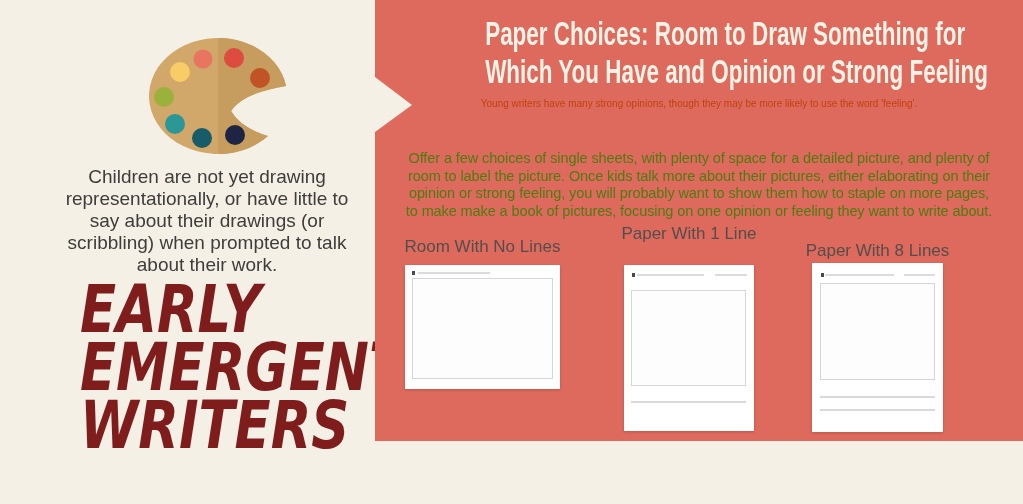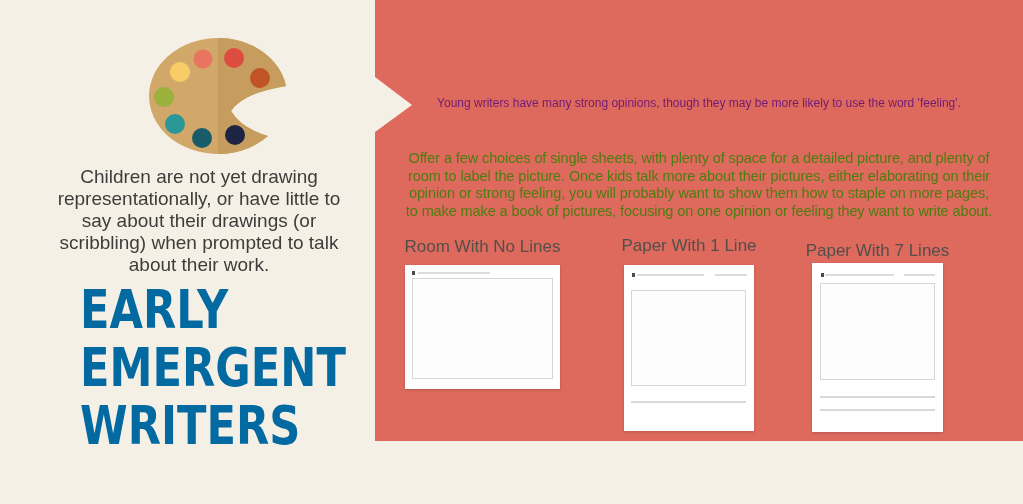--- a/index.html
+++ b/index.html
@@ -1,37 +1,37 @@
 <!DOCTYPE html>
 <html><head>
 <meta charset="utf-8">
 <style>
   html,body{margin:0;padding:0;background:#f5f0e6;}
   .stage{position:relative;width:1023px;height:504px;background:#f5f0e6;overflow:hidden;
          font-family:"Liberation Sans",sans-serif;}
 
   
   .palette-wrap{position:absolute;left:145px;top:35px;width:150px;height:125px;}
-  .left-desc{position:absolute;left:44px;top:166px;width:310px;
+  .left-desc{position:absolute;left:52px;top:166px;width:310px;
              font-size:19px;line-height:22px;text-align:center;color:#3e3d3b;}
-  .headline{position:absolute;left:80px;top:281px;color:#0369a1;
+  .headline{position:absolute;left:80px;top:281px;color:#7f1d1d;
             font-family:"DejaVu Sans",sans-serif;font-weight:bold;
-            font-size:54px;line-height:58px;}
+            font-size:66px;line-height:58px;font-style:italic;}
   .headline div{transform:scaleX(0.80);transform-origin:left center;white-space:nowrap;}
 
   
   .red-panel{position:absolute;left:375px;top:0;width:648px;height:441px;background:#de6a5e;}
   .arrow{position:absolute;left:375px;top:77px;width:0;height:0;
          border-left:37px solid #f5f0e6;border-top:28px solid transparent;
          border-bottom:27px solid transparent;}
   .red-title{position:absolute;left:375px;top:14px;width:648px;text-align:center;
              color:#f7f2e6;font-weight:bold;font-size:34px;line-height:38px;}
   .red-title div{white-space:nowrap;transform:scaleX(0.66);}
   .red-subtitle{position:absolute;left:429px;top:95px;width:540px;text-align:center;
-                color:#701a75;font-size:12px;line-height:17px;}
+                color:#c2410c;font-size:10px;line-height:17px;}
   .red-body{position:absolute;left:404px;top:150px;width:590px;text-align:center;
             color:#4d7c0f;font-size:14.5px;line-height:17.5px;letter-spacing:-0.1px;}
 
   .paper-label{position:absolute;text-align:center;color:#544e4a;font-size:17px;line-height:18px;}
 
   .paper{position:absolute;background:#ffffff;box-shadow:0 1px 3px rgba(0,0,0,0.18);}
   .pdot{position:absolute;width:3px;height:4px;background:#4a4a4a;}
   .pline{position:absolute;height:2px;background:#dcdcdc;}
   .pbox{position:absolute;border:1px solid #d6d6d6;background:#fdfdfd;}
 </style>
@@ -64,28 +64,32 @@
 
   <div class="headline">
     <div>EARLY</div>
     <div>EMERGENT</div>
     <div>WRITERS</div>
   </div>
 
   <div class="red-panel"></div>
   <div class="arrow"></div>
 
+  <div class="red-title">
+    <div>Paper Choices: Room to Draw Something for</div>
+    <div>Which You Have and Opinion or Strong Feeling</div>
+  </div>
 
   <div class="red-subtitle">Young writers have many strong opinions, though they may be more likely to use the word 'feeling'.</div>
 
   <div class="red-body">Offer a few choices of single sheets, with plenty of space for a detailed picture, and plenty of room to label the picture. Once kids talk more about their pictures, either elaborating on their opinion or strong feeling, you will probably want to show them how to staple on more pages, to make make a book of pictures, focusing on one opinion or feeling they want to write about.</div>
 
   <div class="paper-label" style="left:385px;top:238px;width:195px;">Room With No Lines</div>
-  <div class="paper-label" style="left:604px;top:237px;width:170px;">Paper With 1 Line</div>
-  <div class="paper-label" style="left:792px;top:242px;width:171px;">Paper With 7 Lines</div>
+  <div class="paper-label" style="left:604px;top:225px;width:170px;">Paper With 1 Line</div>
+  <div class="paper-label" style="left:792px;top:242px;width:171px;">Paper With 8 Lines</div>
 
   <div class="paper" style="left:405px;top:265px;width:155px;height:124px;">
     <span class="pdot" style="left:7px;top:6px;"></span>
     <span class="pline" style="left:13px;top:7px;width:72px;"></span>
     <div class="pbox" style="left:7px;top:13px;width:139px;height:99px;"></div>
   </div>
 
   <div class="paper" style="left:624px;top:265px;width:130px;height:166px;">
     <span class="pdot" style="left:8px;top:8px;"></span>
     <span class="pline" style="left:13px;top:9px;width:67px;"></span>

